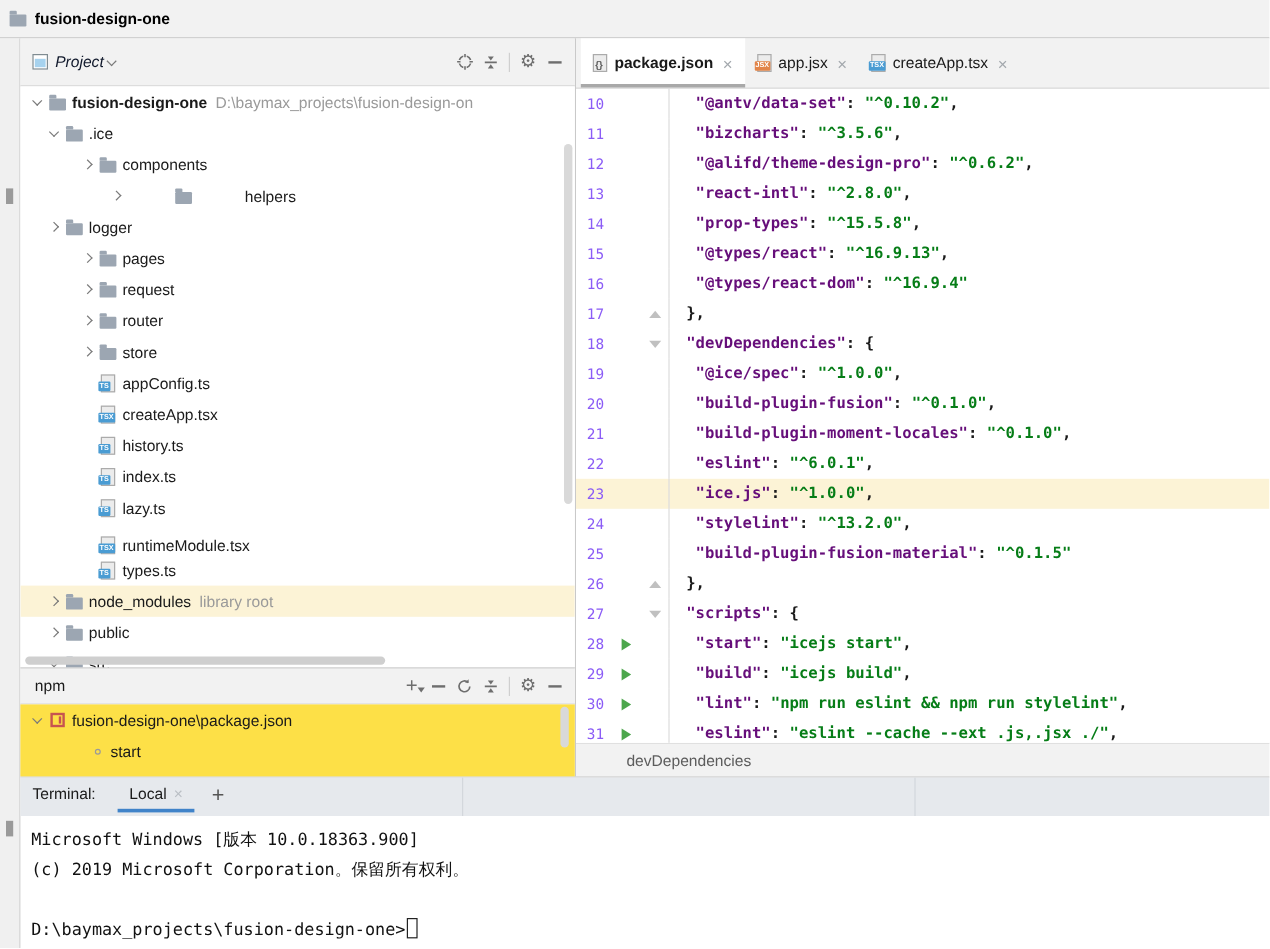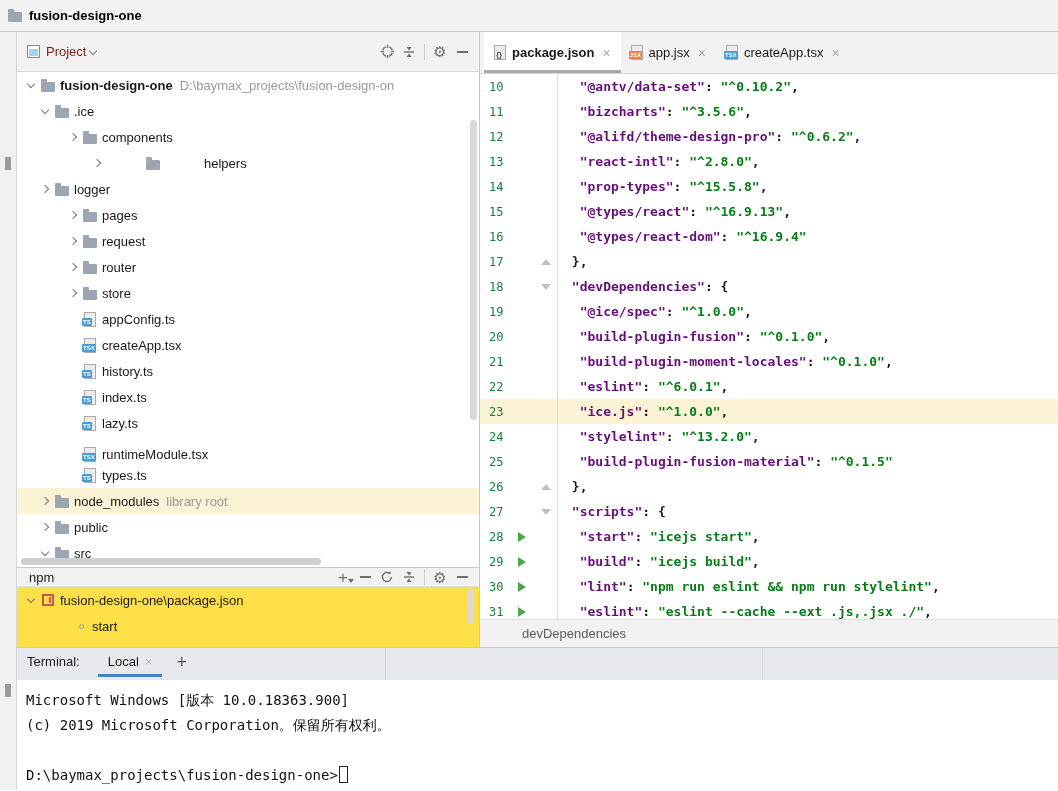--- a/index.html
+++ b/index.html
@@ -18,21 +18,21 @@
   .stripe-label span { transform:rotate(-90deg); white-space:nowrap; font-size:10px; color:#3c3c3c; }
   .stripe-mark { position:absolute; left:5px; width:6px; height:13px; background:#9a9a9a; }
 
   .main-col { flex:1; display:flex; flex-direction:column; min-width:0; }
   .top-row { display:flex; height:615px; min-height:0; }
 
   
   .left-col { width:463px; flex:none; display:flex; flex-direction:column; border-right:1px solid #c9c9c9; position:relative; }
   .panel-header { height:40px; background:#f2f2f2; border-bottom:1px solid #d8d8d8;
     display:flex; align-items:center; padding:0 6px 0 10px; flex:none; }
-  .panel-header .ph-title { font-size:13px; color:#7f1d1d; margin:0 4px 0 6px; }
+  .panel-header .ph-title { font-size:13px; color:#0f172a; margin:0 4px 0 6px;font-style:italic; }
   .ph-spacer { flex:1; }
   .tw-icon { width:13px; height:13px; border:1px solid #7f8b91; background:#fff; position:relative; flex:none; }
   .tw-icon::after { content:""; position:absolute; left:1px; right:1px; bottom:1px; height:7px; background:#a6d2ee; }
   .hbtn { width:22px; height:22px; display:flex; align-items:center; justify-content:center; color:#6e6e6e; flex:none; }
   .hbtn svg { display:block; }
   .hsep { width:1px; height:16px; background:#cfcfcf; margin:0 4px; flex:none; }
   .gear-glyph { font-size:15px; color:#6e6e6e; line-height:1; }
   .minus-glyph { width:11px; height:2px; background:#6e6e6e; }
   .plus-glyph { font-size:17px; color:#6e6e6e; line-height:1; position:relative; }
   .plus-glyph i { position:absolute; right:-6px; bottom:0px; border:3px solid transparent; border-top:4px solid #6e6e6e; font-size:0; }
@@ -58,42 +58,42 @@
     color:#fff; padding:0 1px; border-radius:1px; font-family:"Liberation Sans",sans-serif; }
   .badge-ts  { background:#4a9cd3; }
   .badge-tsx { background:#4a9cd3; }
   .badge-jsx { background:#e2854a; }
   .file-ic .curly { position:absolute; left:1px; bottom:0; font-size:8px; font-weight:bold; color:#555; line-height:9px; }
 
   .proj-vscroll { position:absolute; right:2px; top:48px; width:7px; height:300px; background:#d9d9d9; border-radius:4px; }
   .proj-hscroll { position:absolute; left:4px; bottom:2px; height:7px; width:300px; background:#cfcfcf; border-radius:4px; }
 
   
-  .npm-header { height:20px; background:#f2f2f2; border-top:1px solid #c9c9c9; border-bottom:1px solid #e0e0e0;
+  .npm-header { height:31px; background:#f2f2f2; border-top:1px solid #c9c9c9; border-bottom:1px solid #e0e0e0;
     display:flex; align-items:center; padding:0 6px 0 12px; flex:none; }
   .npm-header .ph-title { font-size:13px; }
   .npm-tree { height:60px; background:#fde047; position:relative; overflow:hidden; }
   .npm-ic { width:12px; height:12px; border:2px solid #c75450; position:relative; flex:none; }
   .npm-ic::after { content:""; position:absolute; right:1px; top:1px; width:2px; height:6px; background:#c75450; }
   .npm-bullet { width:5px; height:5px; border:1px solid #9a9a9a; border-radius:50%; display:inline-block; }
   .npm-vscroll { position:absolute; right:5px; top:2px; width:7px; height:34px; background:#d9d9d9; border-radius:4px; }
 
   
   .editor-col { flex:1; display:flex; flex-direction:column; min-width:0; }
   .tabbar { height:42px; background:#f2f2f2; border-bottom:1px solid #d4d4d4; display:flex; align-items:stretch; padding-left:4px; flex:none; }
   .tab { display:flex; align-items:center; gap:6px; padding:0 10px; font-size:13px; position:relative; color:#1a1a1a; }
   .tab.active { background:#fff; }
   .tab.active::after { content:""; position:absolute; left:0; right:0; bottom:0; height:3px; background:#a9a9a9; }
   .tab .close { color:#a3a8ad; font-size:14px; margin-left:2px; }
 
   .code-area { height:545px; overflow:hidden; background:#fff; position:relative; }
   .code-row { display:flex; height:25px; align-items:center; }
   .code-row.hl { background:#fcf3d6; }
   .gutter-num { width:30px; padding-left:9px; font-family:"DejaVu Sans Mono","Liberation Mono",monospace;
-    font-size:12px; color:#15803d; flex:none; }
+    font-size:12px; color:#8b5cf6; flex:none; }
   .gutter-run { width:24px; flex:none; display:flex; justify-content:center; }
   .gutter-fold { width:24px; flex:none; display:flex; justify-content:center; border-right:1px solid #dcdcdc; align-self:stretch; align-items:center; }
   .run-tri { width:0; height:0; border-left:8px solid #4ca64c; border-top:5px solid transparent; border-bottom:5px solid transparent; }
   .fold-up { width:0; height:0; border-bottom:6px solid #c0c0c0; border-left:5px solid transparent; border-right:5px solid transparent; }
   .fold-down { width:0; height:0; border-top:6px solid #c0c0c0; border-left:5px solid transparent; border-right:5px solid transparent; }
   .codetext { padding-left:6px; font-family:"DejaVu Sans Mono","Liberation Mono",monospace;
     font-size:13px; font-weight:bold; white-space:pre; }
   .tok-p { color:#1a1a1a; }
   .tok-k { color:#660e7a; }
   .tok-s { color:#067d17; }

